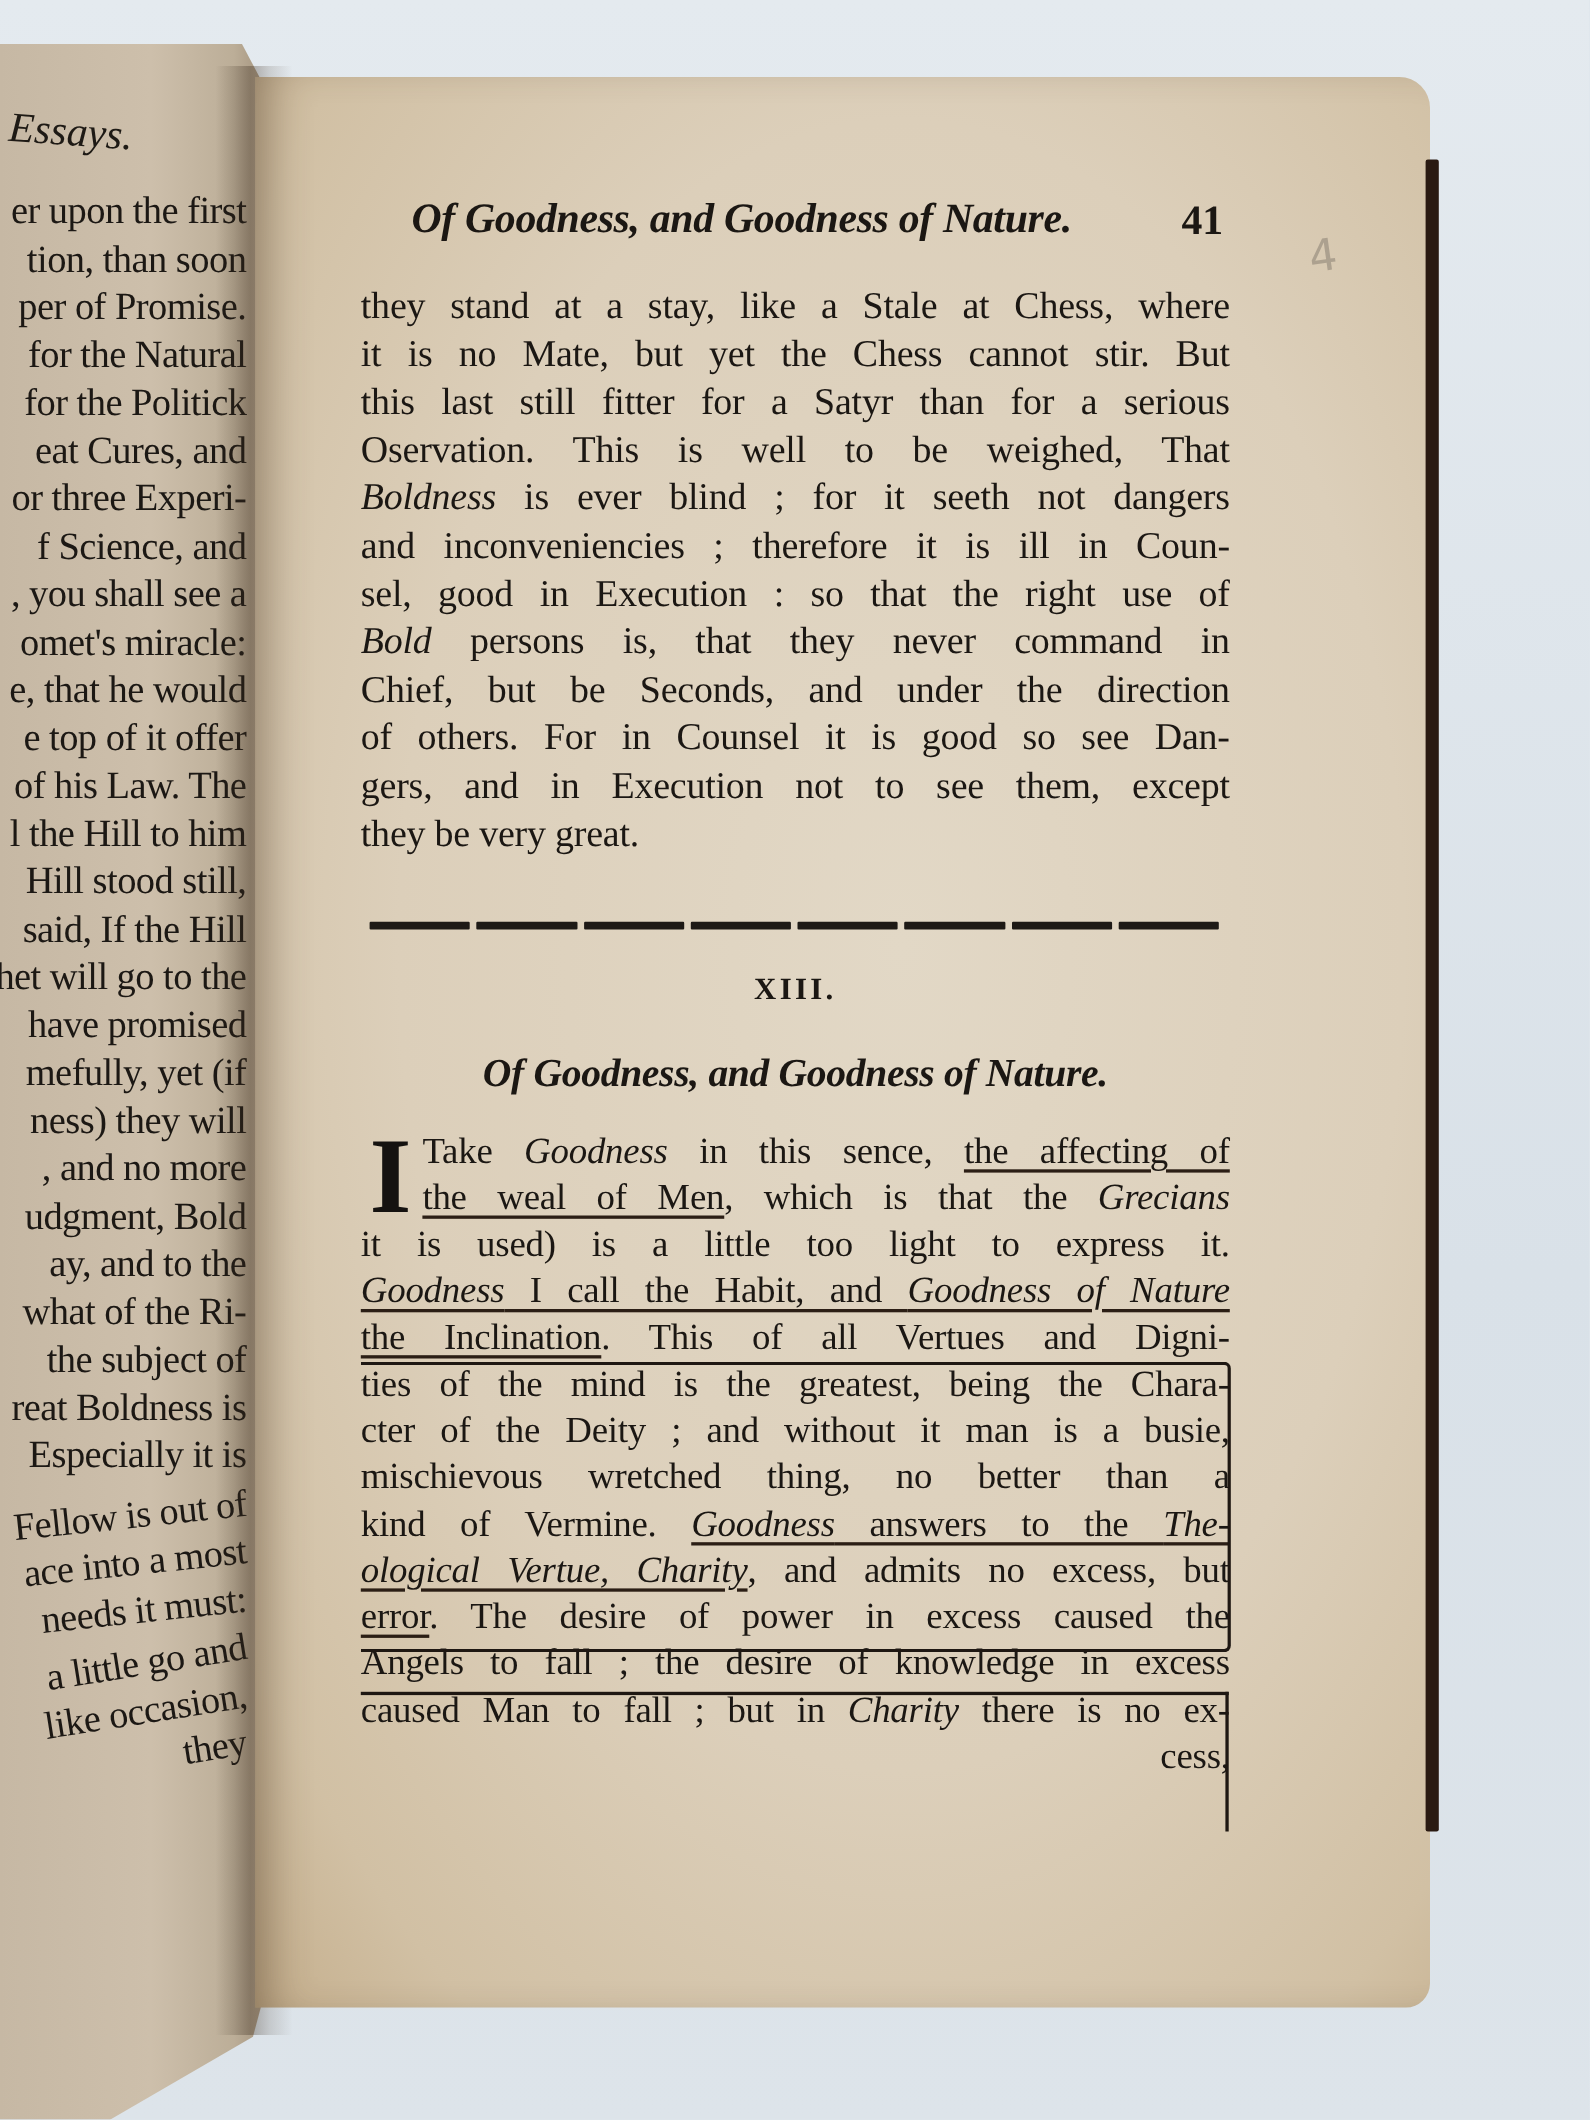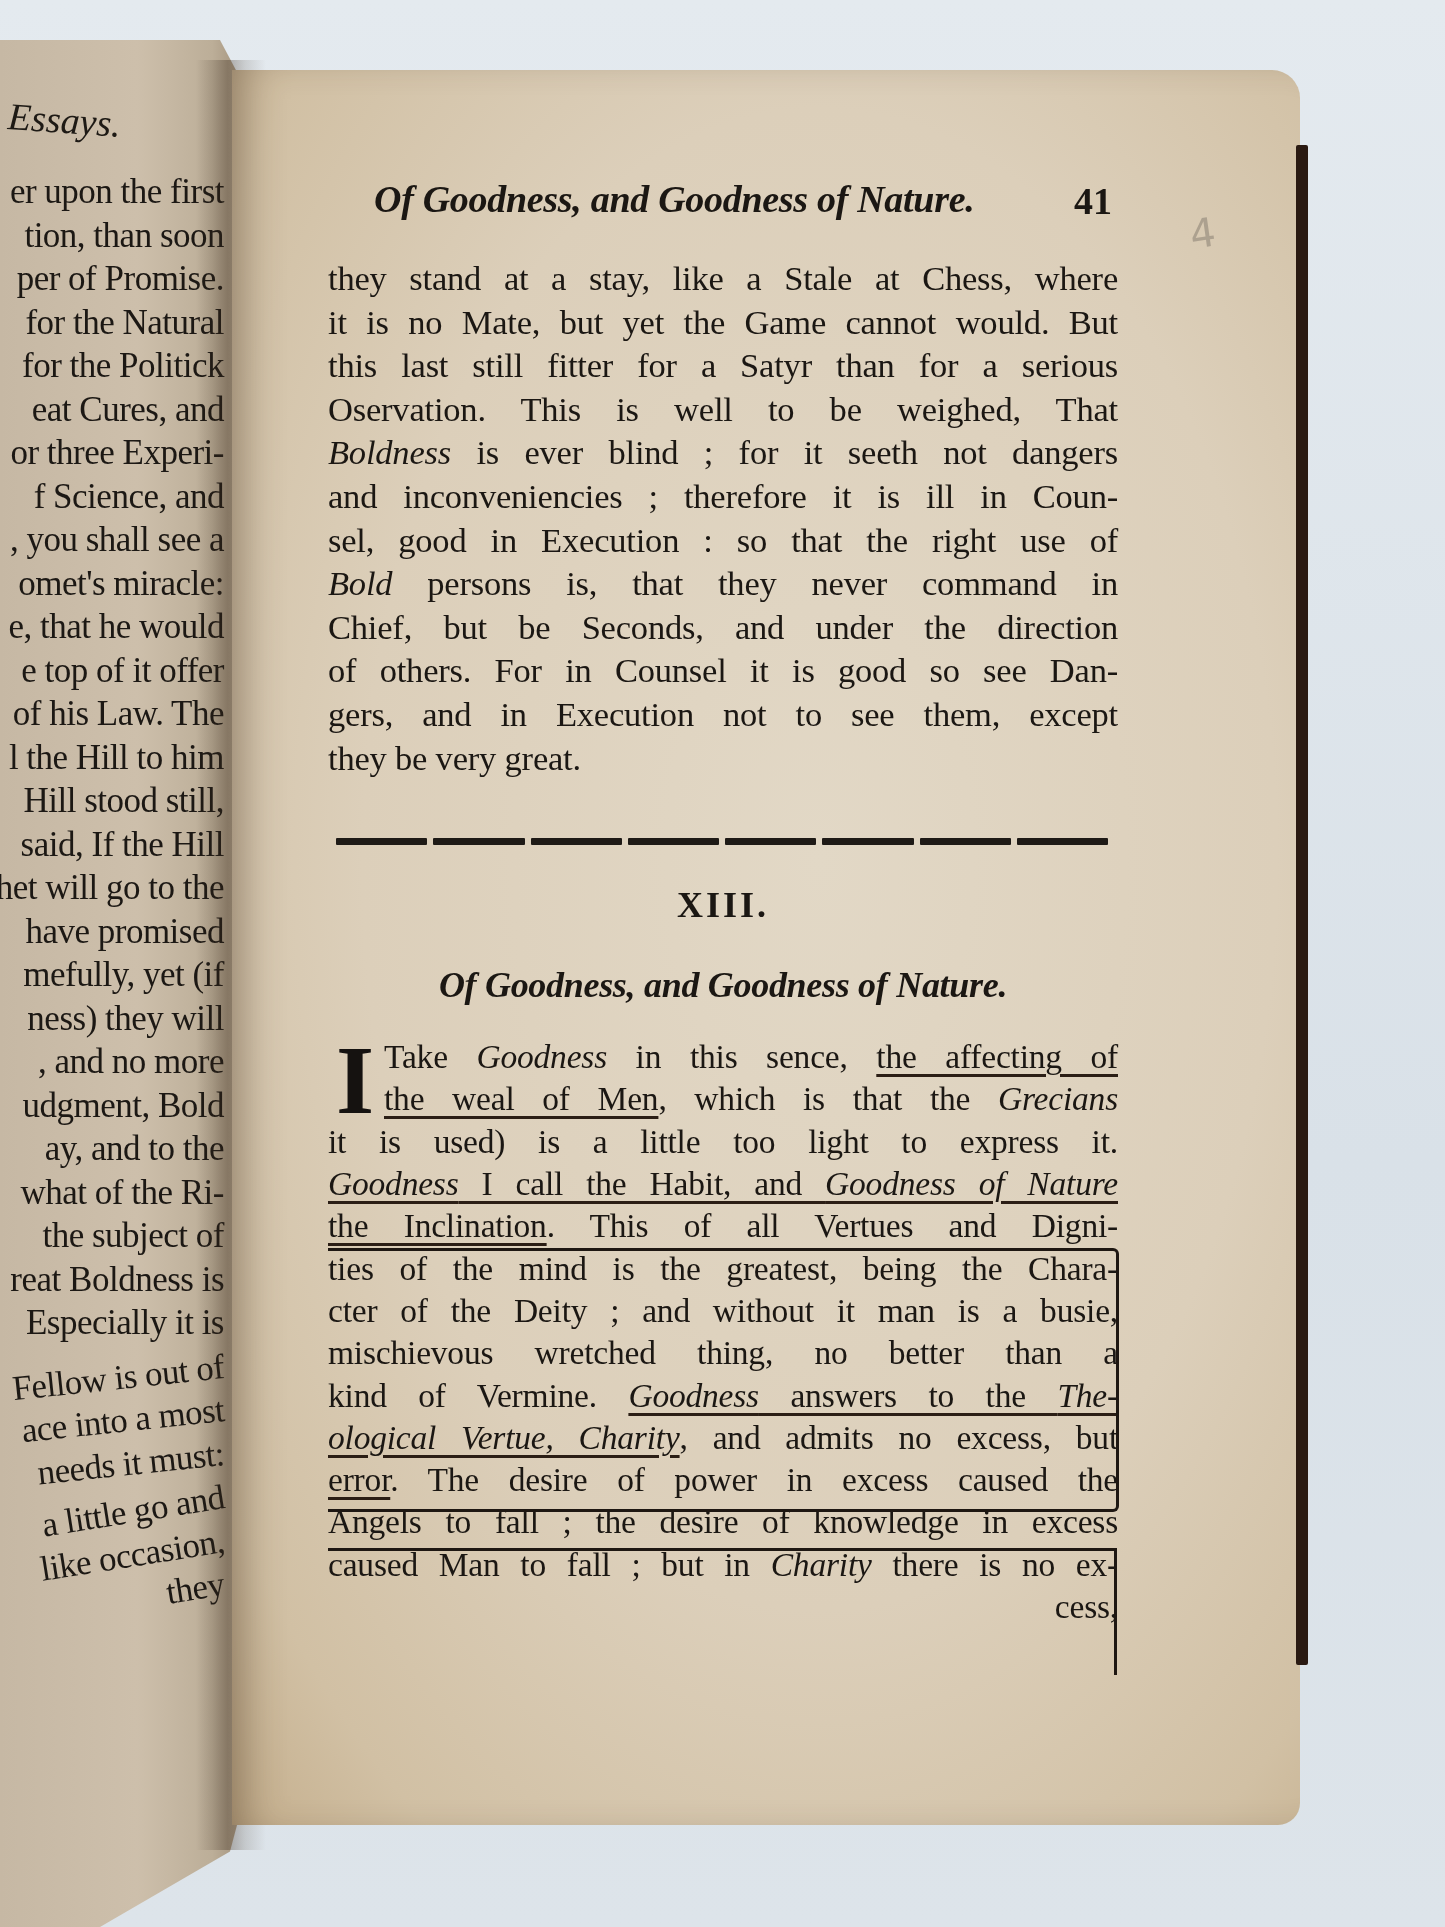--- a/index.html
+++ b/index.html
@@ -122,21 +122,21 @@
       gap: 6px;
     }
     .rule span {
       flex: 1;
       background: #1e1a16;
       height: 7px;
       border-radius: 1px;
     }
     .chapter-number {
       text-align: center;
-      font-size: 36px;
+      font-size: 28px;
       font-weight: bold;
       letter-spacing: 3px;
       margin-top: 38px;
     }
     .chapter-title {
       text-align: center;
       font-size: 36px;
       font-style: italic;
       font-weight: bold;
       margin-top: 38px;
@@ -242,21 +242,21 @@
 <div class="pencil-mark">4</div>
 
 <div class="page-content">
   <div class="header-line">
     <span class="header-title">Of Goodness, and Goodness of Nature.</span>
     <span class="page-number">41</span>
   </div>
 
   <div class="body-text" id="continued-text">
       <span class="line">they stand at a stay, like a Stale at Chess, where</span>
-      <span class="line">it is no Mate, but yet the Game cannot would.  But</span>
+      <span class="line">it is no Mate, but yet the Chess cannot stir.  But</span>
       <span class="line">this last still fitter for a Satyr than for a serious</span>
       <span class="line">Oservation.  This is well to be weighed,  That</span>
       <span class="line"><span class="it">Boldness</span> is ever blind ;  for it seeth not dangers</span>
       <span class="line">and inconveniencies ; therefore it is ill in Coun-</span>
       <span class="line">sel, good in Execution :  so that the right use of</span>
       <span class="line"><span class="it">Bold</span> persons is,  that they  never  command  in</span>
       <span class="line">Chief,  but be Seconds,  and under the direction</span>
       <span class="line">of others.  For in Counsel it is good so see Dan-</span>
       <span class="line">gers,  and in Execution not to see them,  except</span>
       <span class="line last">they  be  very  great.</span>

